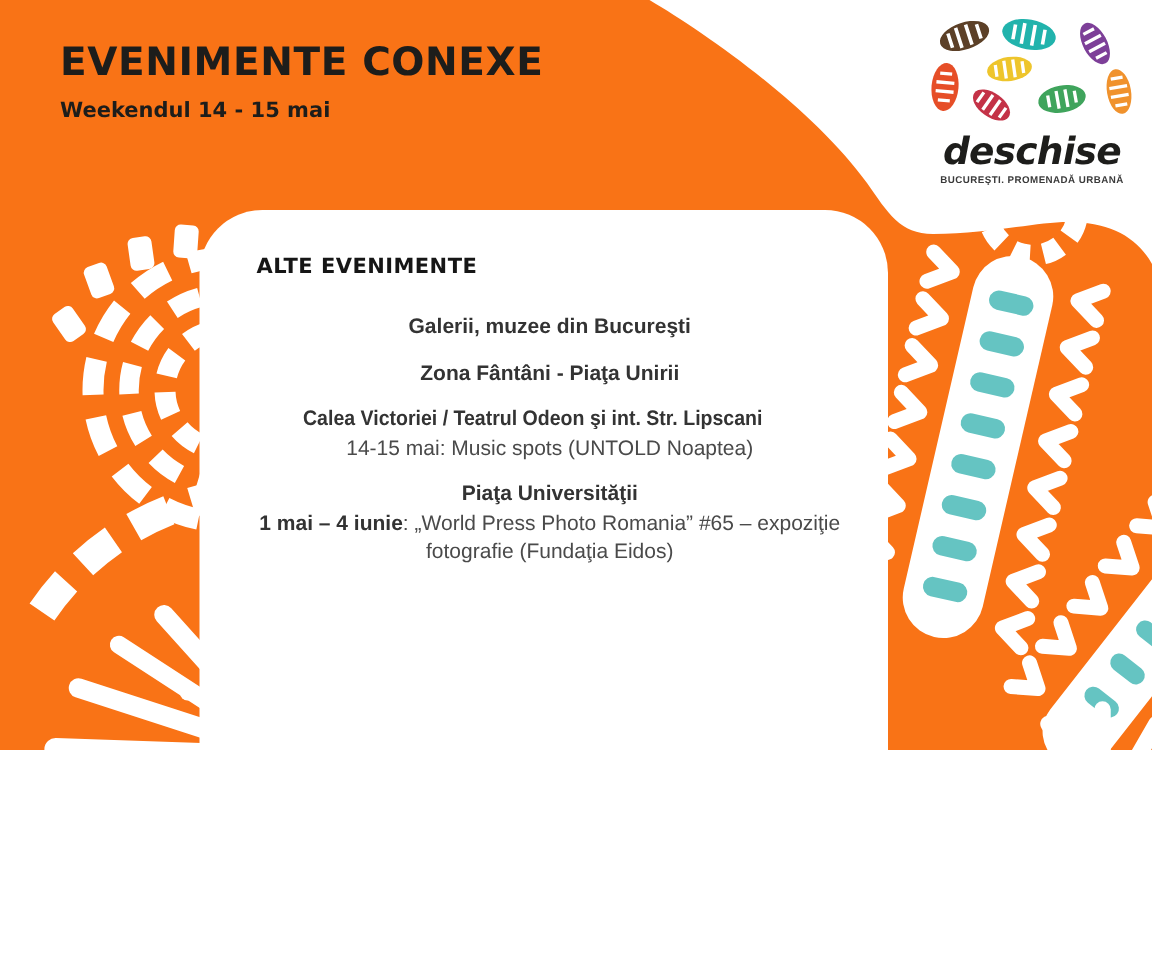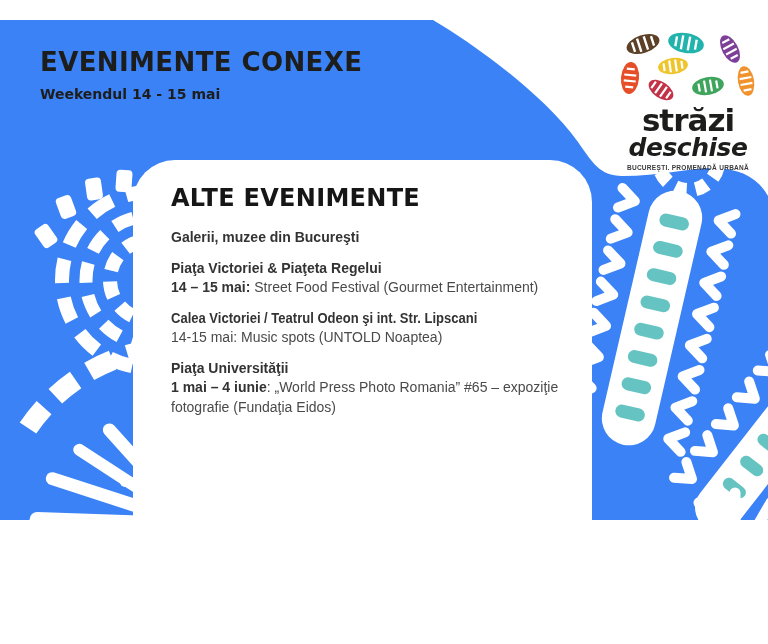--- a/index.html
+++ b/index.html
@@ -3,23 +3,22 @@
 <meta charset="utf-8">
 <style>
   * { margin: 0; padding: 0; box-sizing: border-box; }
   html, body { width: 768px; height: 644px; }
   body { font-family: "Liberation Sans", sans-serif; }
 
   .poster {
     position: relative;
     width: 768px;
     height: 500px;
-    background: #3b82f6;
+    background: #f97316;
     overflow: hidden;
-    margin-top: 20px;
   }
 
   .decor { position: absolute; inset: 0; pointer-events: none; }
 
   
   .header { position: absolute; left: 40px; top: 27px; color: #1D1D1B; }
   .page-title {
     font-family: "DejaVu Sans", sans-serif;
     font-size: 26px; font-weight: 800; letter-spacing: 0.4px;
   }
@@ -47,24 +46,24 @@
   
   .card {
     position: absolute; left: 133px; top: 140px;
     width: 459px; height: 455px;
     background: #FFFFFF; border-radius: 42px;
     padding: 26px 30px 0 38px;
     overflow: hidden;
   }
   .card-heading {
     font-family: "DejaVu Sans", sans-serif;
-    font-size: 24px; font-weight: 800; letter-spacing: 0.3px; color: #161616;
+    font-size: 14px; font-weight: 800; letter-spacing: 0.3px; color: #161616;
     line-height: 24px; margin-bottom: 18px;
   }
-  .event { font-size: 14px; line-height: 19.5px; color: #4A4A4A; margin-bottom: 11px; }
+  .event { font-size: 14px; line-height: 19.5px; color: #4A4A4A; margin-bottom: 11px; text-align: center; }
   .event-title { font-weight: 700; color: #333333; }
   .event-title.condensed {
     display: inline-block; white-space: nowrap;
     transform: scaleX(0.93); transform-origin: left center;
   }
   .event b { font-weight: 700; color: #333333; }
   .event b.plain { font-weight: 400; color: #4A4A4A; }
   .event .block { display: block; }
 </style>
 </head>
@@ -221,40 +220,36 @@
       </g>
       <g transform="translate(95,58) rotate(-10)">
         <ellipse rx="16" ry="9" fill="#3FA45C"></ellipse>
         <path d="M-9,-4 L-9,4 M-3,-6 L-3,6 M3,-6 L3,6 M9,-4 L9,4" stroke="#fff" stroke-width="2.2" fill="none"></path>
       </g>
       <g transform="translate(133,53) rotate(80)">
         <ellipse rx="15" ry="8" fill="#F0922D"></ellipse>
         <path d="M-9,-4 L-9,4 M-3,-6 L-3,6 M3,-6 L3,6 M9,-4 L9,4" stroke="#fff" stroke-width="2.2" fill="none"></path>
       </g>
     </svg>
-    <div class="logo-name1">străzi</div>
     <div class="logo-name2">deschise</div>
     <div class="logo-tagline">BUCUREŞTI. PROMENADĂ URBANĂ</div>
   </div>
 
   <div class="card">
     <div class="card-heading">ALTE EVENIMENTE</div>
 
     <div class="event">
       <div class="event-title">Galerii, muzee din Bucureşti</div>
     </div>
 
     <div class="event">
-    </div>
-
-
-    <div class="event">
-      <div class="event-title">Piaţa Victoriei &amp; Piaţeta Regelui</div>
-      <div class="event-body"><b>14 – 15 mai:</b><span> Street Food Festival (Gourmet Entertainment)</span></div>
-    </div>
+      <div class="event-title">Zona Fântâni - Piaţa Unirii</div>
+    </div>
+
+
 
     <div class="event">
       <div class="event-title condensed">Calea Victoriei / Teatrul Odeon şi int. Str. Lipscani</div>
       <div class="event-body"><b class="plain">14-15 mai:</b><span> Music spots (UNTOLD Noaptea)</span></div>
     </div>
 
     <div class="event">
       <div class="event-title">Piaţa Universităţii</div>
       <div class="event-body"><b>1 mai – 4 iunie</b><span>: „World Press Photo Romania” #65 – expoziţie fotografie (Fundaţia Eidos)</span></div>
     </div>

